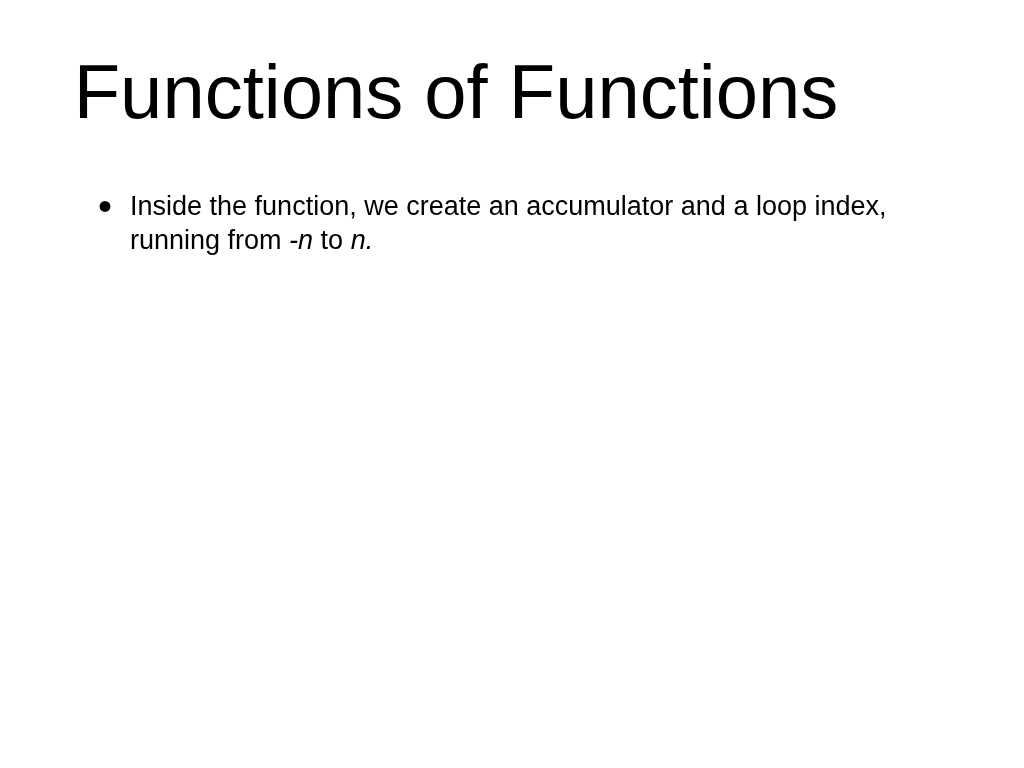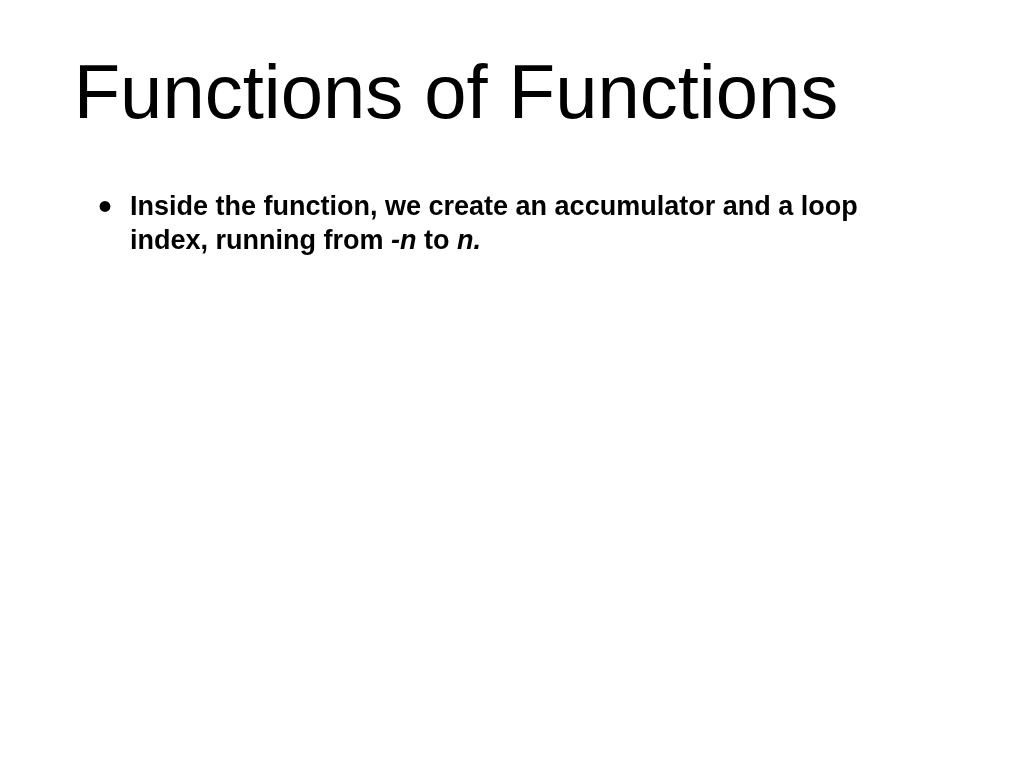--- a/index.html
+++ b/index.html
@@ -39,21 +39,20 @@
   }
   .bullet-dot {
     font-size: 40px;
     line-height: 20px;
     margin-top: 6px;
     margin-right: 18px;
   }
   .bullet-text {
     font-size: 27px;
     line-height: 1.25;
-    font-weight: bold;
   }
   .bullet-text .ital {
     font-style: italic;
   }
   .code-block {
     position: absolute;
     top: 300px;
     left: 238px;
     font-family: "Courier New", Courier, monospace;
     font-size: 27px;

